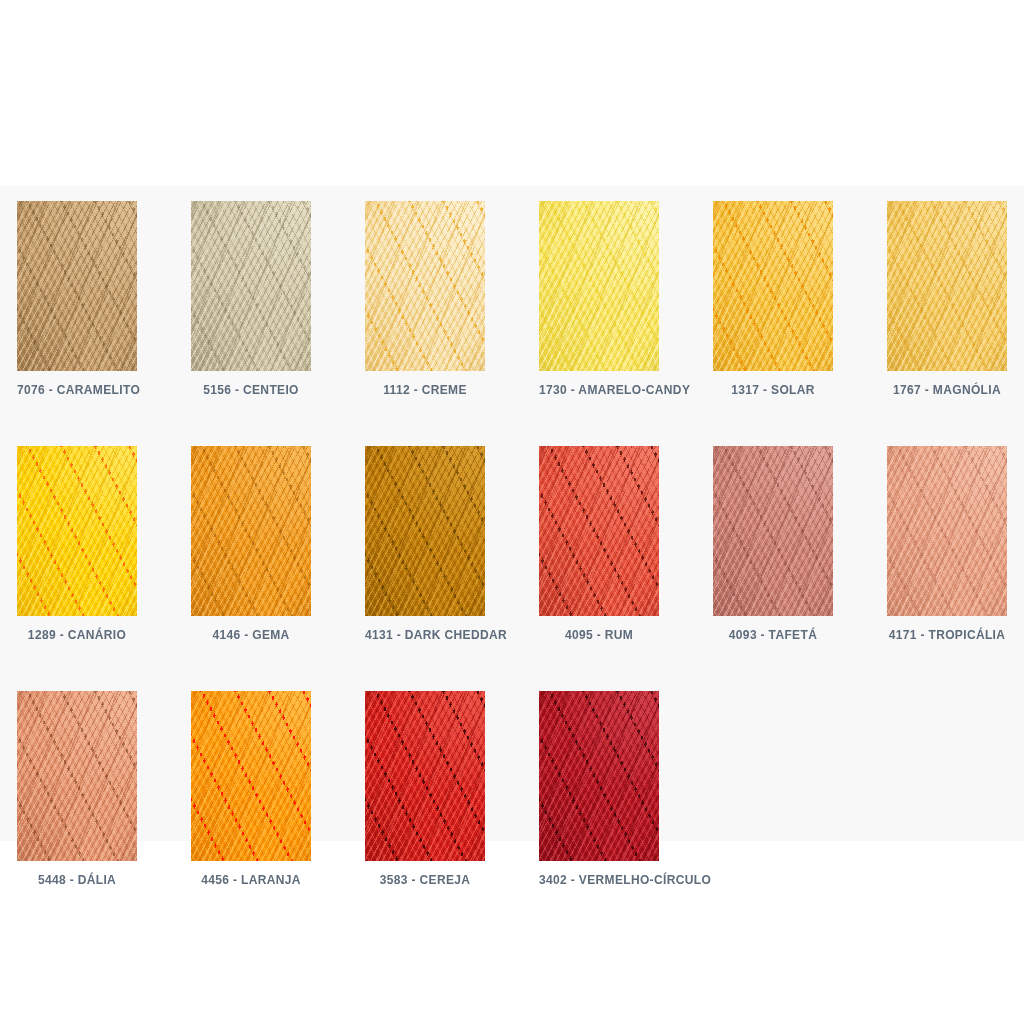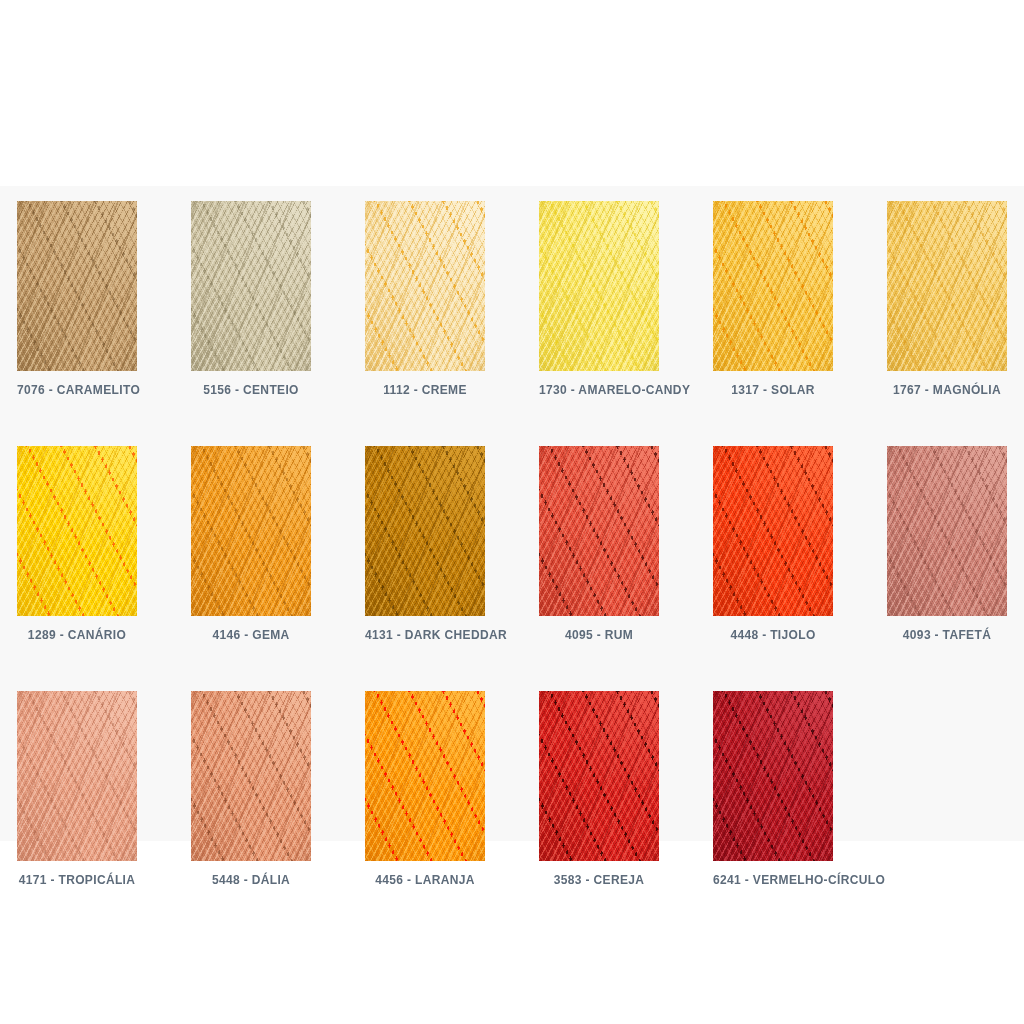--- a/index.html
+++ b/index.html
@@ -283,32 +283,20 @@
             <div class="yarn-shade"></div>
             <div class="yarn-threads"></div>
             <div class="yarn-threads-2"></div>
             <div class="yarn-ridges"></div>
             <div class="yarn-gaps"></div>
             <div class="yarn-vignette"></div>
           </div>
           <div class="swatch-label">4095 - RUM</div>
         </div>
         <div class="swatch-cell">
-          <div class="swatch-image" style="--c-base: #fb3c10; --c-dark: #c32503; --c-light: #ff7347; --c-pop: #6e1100; --pop-strength: 0.8;">
-            <div class="yarn-base"></div>
-            <div class="yarn-shade"></div>
-            <div class="yarn-threads"></div>
-            <div class="yarn-threads-2"></div>
-            <div class="yarn-ridges"></div>
-            <div class="yarn-gaps"></div>
-            <div class="yarn-vignette"></div>
-          </div>
-          <div class="swatch-label">4448 - TIJOLO</div>
-        </div>
-        <div class="swatch-cell">
           <div class="swatch-image" style="--c-base: #cd8074; --c-dark: #a05b50; --c-light: #e3a89c; --c-pop: #7a3c32; --pop-strength: 0.45;">
             <div class="yarn-base"></div>
             <div class="yarn-shade"></div>
             <div class="yarn-threads"></div>
             <div class="yarn-threads-2"></div>
             <div class="yarn-ridges"></div>
             <div class="yarn-gaps"></div>
             <div class="yarn-vignette"></div>
           </div>
           <div class="swatch-label">4093 - TAFETÁ</div>
@@ -364,17 +352,17 @@
         <div class="swatch-cell">
           <div class="swatch-image" style="--c-base: #b5151f; --c-dark: #7a0812; --c-light: #d44450; --c-pop: #230002; --pop-strength: 0.7;">
             <div class="yarn-base"></div>
             <div class="yarn-shade"></div>
             <div class="yarn-threads"></div>
             <div class="yarn-threads-2"></div>
             <div class="yarn-ridges"></div>
             <div class="yarn-gaps"></div>
             <div class="yarn-vignette"></div>
           </div>
-          <div class="swatch-label">6241 - VERMELHO-CÍRCULO</div>
+          <div class="swatch-label">3402 - VERMELHO-CÍRCULO</div>
         </div>
       </div>
   </div>
 </div>
 
 </body></html>

